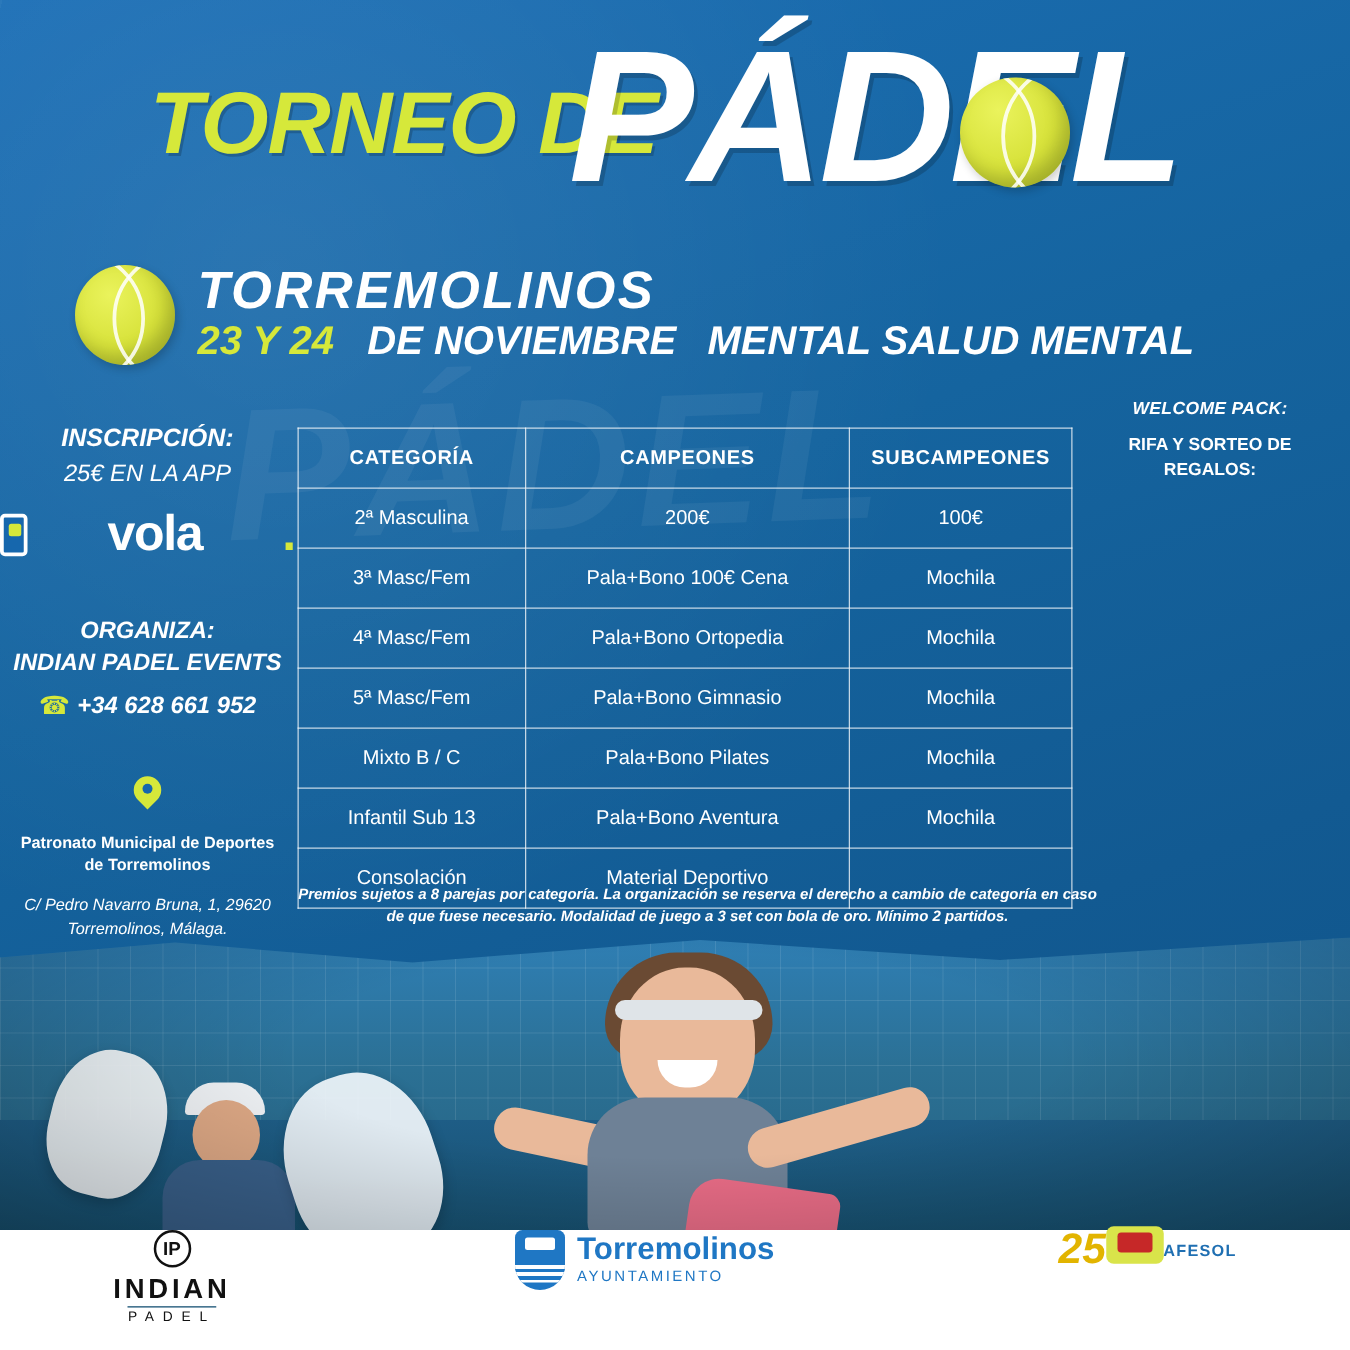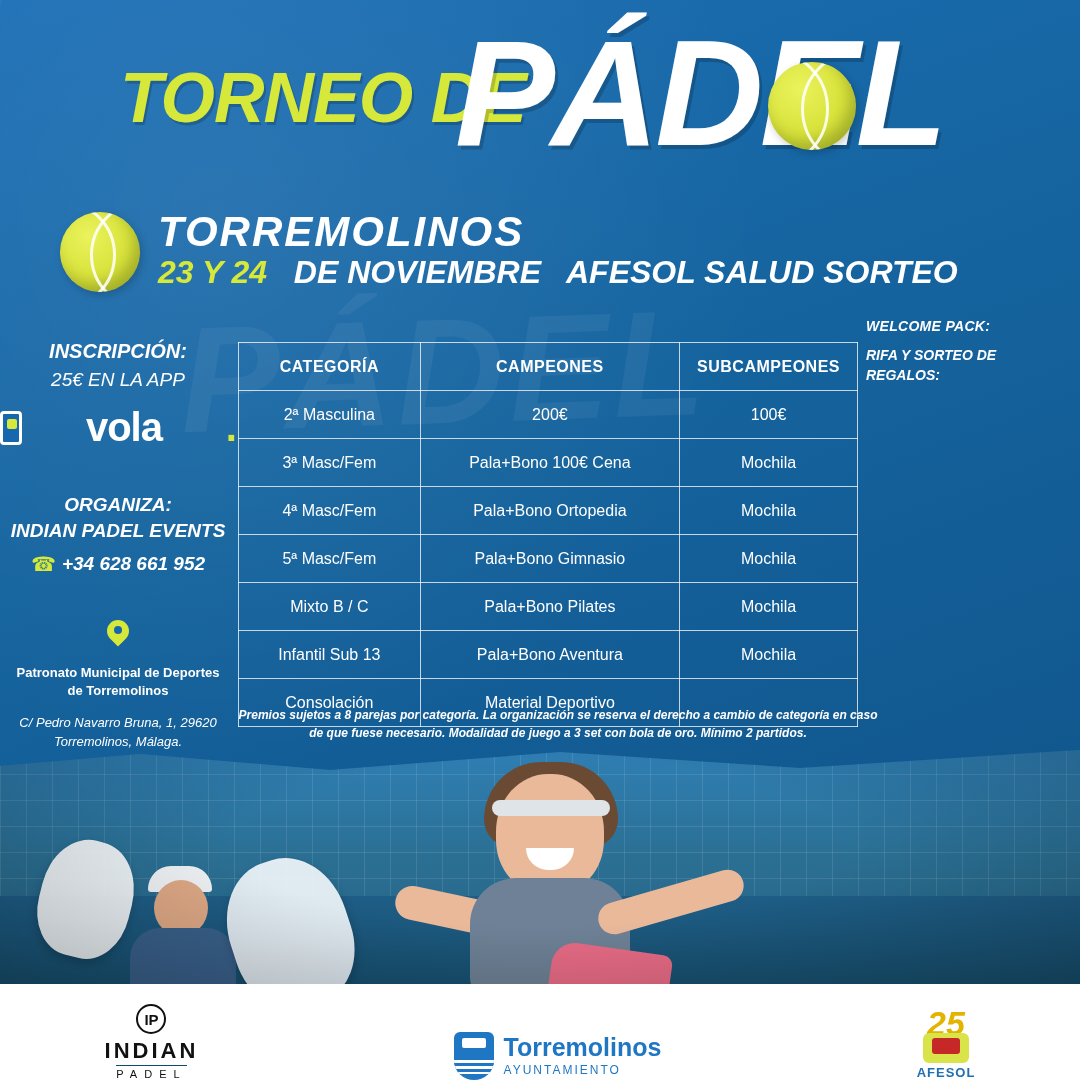--- a/index.html
+++ b/index.html
@@ -147,24 +147,24 @@
   td.cat { width: 182px; }
   td.camp { width: 260px; }
   td.sub { width: 178px; }
   .note {
     position: absolute; left: 238px; top: 706px; width: 640px;
     color: #fff; font-size: 12px; font-weight: 700; font-style: italic;
     text-align: center; line-height: 1.5;
   }
 
   
-  .right-col { position: absolute; left: 866px; top: 318px; width: 204px; color: #fff; text-align: left; }
+  .right-col { position: absolute; left: 866px; top: 318px; width: 204px; color: #fff; text-align: center; }
   .rc-title { font-size: 14px; font-weight: 700; font-style: italic; letter-spacing: .3px; margin-bottom: 12px; }
   .rc-body { font-size: 12.5px; font-weight: 700; font-style: italic; line-height: 1.55; margin-bottom: 46px; }
-  .rc-title2 { font-size: 14px; font-weight: 700; font-style: italic; line-height: 1.4; margin-bottom: 3px; }
+  .rc-title2 { font-size: 14px; font-weight: 700; line-height: 1.4; margin-bottom: 3px; }
   .rc-body2 { font-size: 12.5px; font-weight: 700; font-style: italic; line-height: 1.55; }
 
   
   .photo {
     position: absolute; left: 0; top: 748px; width: 1080px; height: 240px;
     overflow: hidden;
     background: linear-gradient(180deg, #2f7fb5 0%, #2b7094 45%, #24607f 100%);
     clip-path: polygon(0 18px, 140px 6px, 330px 22px, 560px 4px, 800px 20px, 1080px 2px, 1080px 240px, 0 240px);
   }
   .mesh {
@@ -202,57 +202,57 @@
   .p2-body{ position:absolute; left: 10px; top: 62px; width: 106px; height: 64px; background:#39608a; border-radius: 30px 30px 8px 8px; }
   .vignette {
     position:absolute; inset:0;
     background: radial-gradient(ellipse at 50% 40%, rgba(0,0,0,0) 40%, rgba(0,0,0,.25) 100%);
   }
 
   
   .footer {
     position: absolute; left: 0; bottom: 0; width: 1080px; height: 96px;
     background: #ffffff;
-    display: flex; align-items: flex-end; justify-content: space-around; gap: 46px;
+    display: flex; align-items: flex-start; justify-content: space-around; gap: 46px;
   }
   .logo-indian { display:flex; flex-direction: column; align-items:center; color:#111; }
   .ip-circle {
     width: 30px; height: 30px; border: 2px solid #111; border-radius: 50%;
     display:flex; align-items:center; justify-content:center;
     font-size: 15px; font-weight:700; margin-bottom: 4px;
   }
   .indian-word { font-size: 22px; font-weight: 700; letter-spacing: 3px; }
   .padel-word { font-size: 11px; letter-spacing: 7px; border-top: 1px solid #0c4a6e; padding-top: 2px; margin-top: 1px; }
   .logo-torre { display:flex; align-items:center; gap: 10px; }
   .shield {
     width: 40px; height: 48px; background: #1f77c4;
     border-radius: 6px 6px 20px 20px; position: relative; overflow:hidden;
   }
   .shield-top { position:absolute; left: 8px; top: 6px; width: 24px; height: 10px; background:#fff; border-radius: 2px; }
   .shield-wave{ position:absolute; left: 0; bottom: 6px; width:100%; height: 14px;
     background: repeating-linear-gradient(180deg,#fff 0 3px,#1f77c4 3px 6px); }
   .torre-name { font-size: 25px; font-weight: 700; color: #1f77c4; line-height: 1; }
   .torre-sub { font-size: 12px; letter-spacing: 2px; color: #1f77c4; }
-  .logo-afesol { display:flex; flex-direction:column; align-items:center; }
+  .logo-afesol { display:flex; flex-direction:row; align-items:center; }
   .af-25 { font-size: 34px; font-weight: 900; font-style: italic; color: #e2b400; line-height: .9; }
   .af-mark { width: 46px; height: 30px; background:#d9e44a; border-radius: 6px; position: relative; margin-top: -6px; }
   .af-mark-in { position:absolute; left: 9px; top: 5px; width: 28px; height: 16px; background:#c62828; border-radius: 3px; }
   .af-name { font-size: 13px; font-weight: 900; color: #1f6fb2; letter-spacing: 1px; margin-top: 2px; }
 </style>
 </head>
 <body>
 
 <div class="poster">
   <div class="bg-streaks"></div>
   <div class="ghost-text">PÁDEL</div>
 
   <div class="header">
     <div class="t-torneo">TORNEO DE</div>
     <div class="t-padel">PÁDEL</div>
-    <div class="t-afesol">AFESOL SALUD SORTEO</div>
+    <div class="t-afesol">MENTAL SALUD MENTAL</div>
     <div class="t-city">TORREMOLINOS</div>
     <div class="t-dates">
       <span>23 Y 24</span>
       <span class="wht">&nbsp;</span>
       <span class="wht">DE NOVIEMBRE</span>
     </div>
 
     <div class="ball ball-1"></div>
     <div class="ball ball-2"></div>
   </div>

